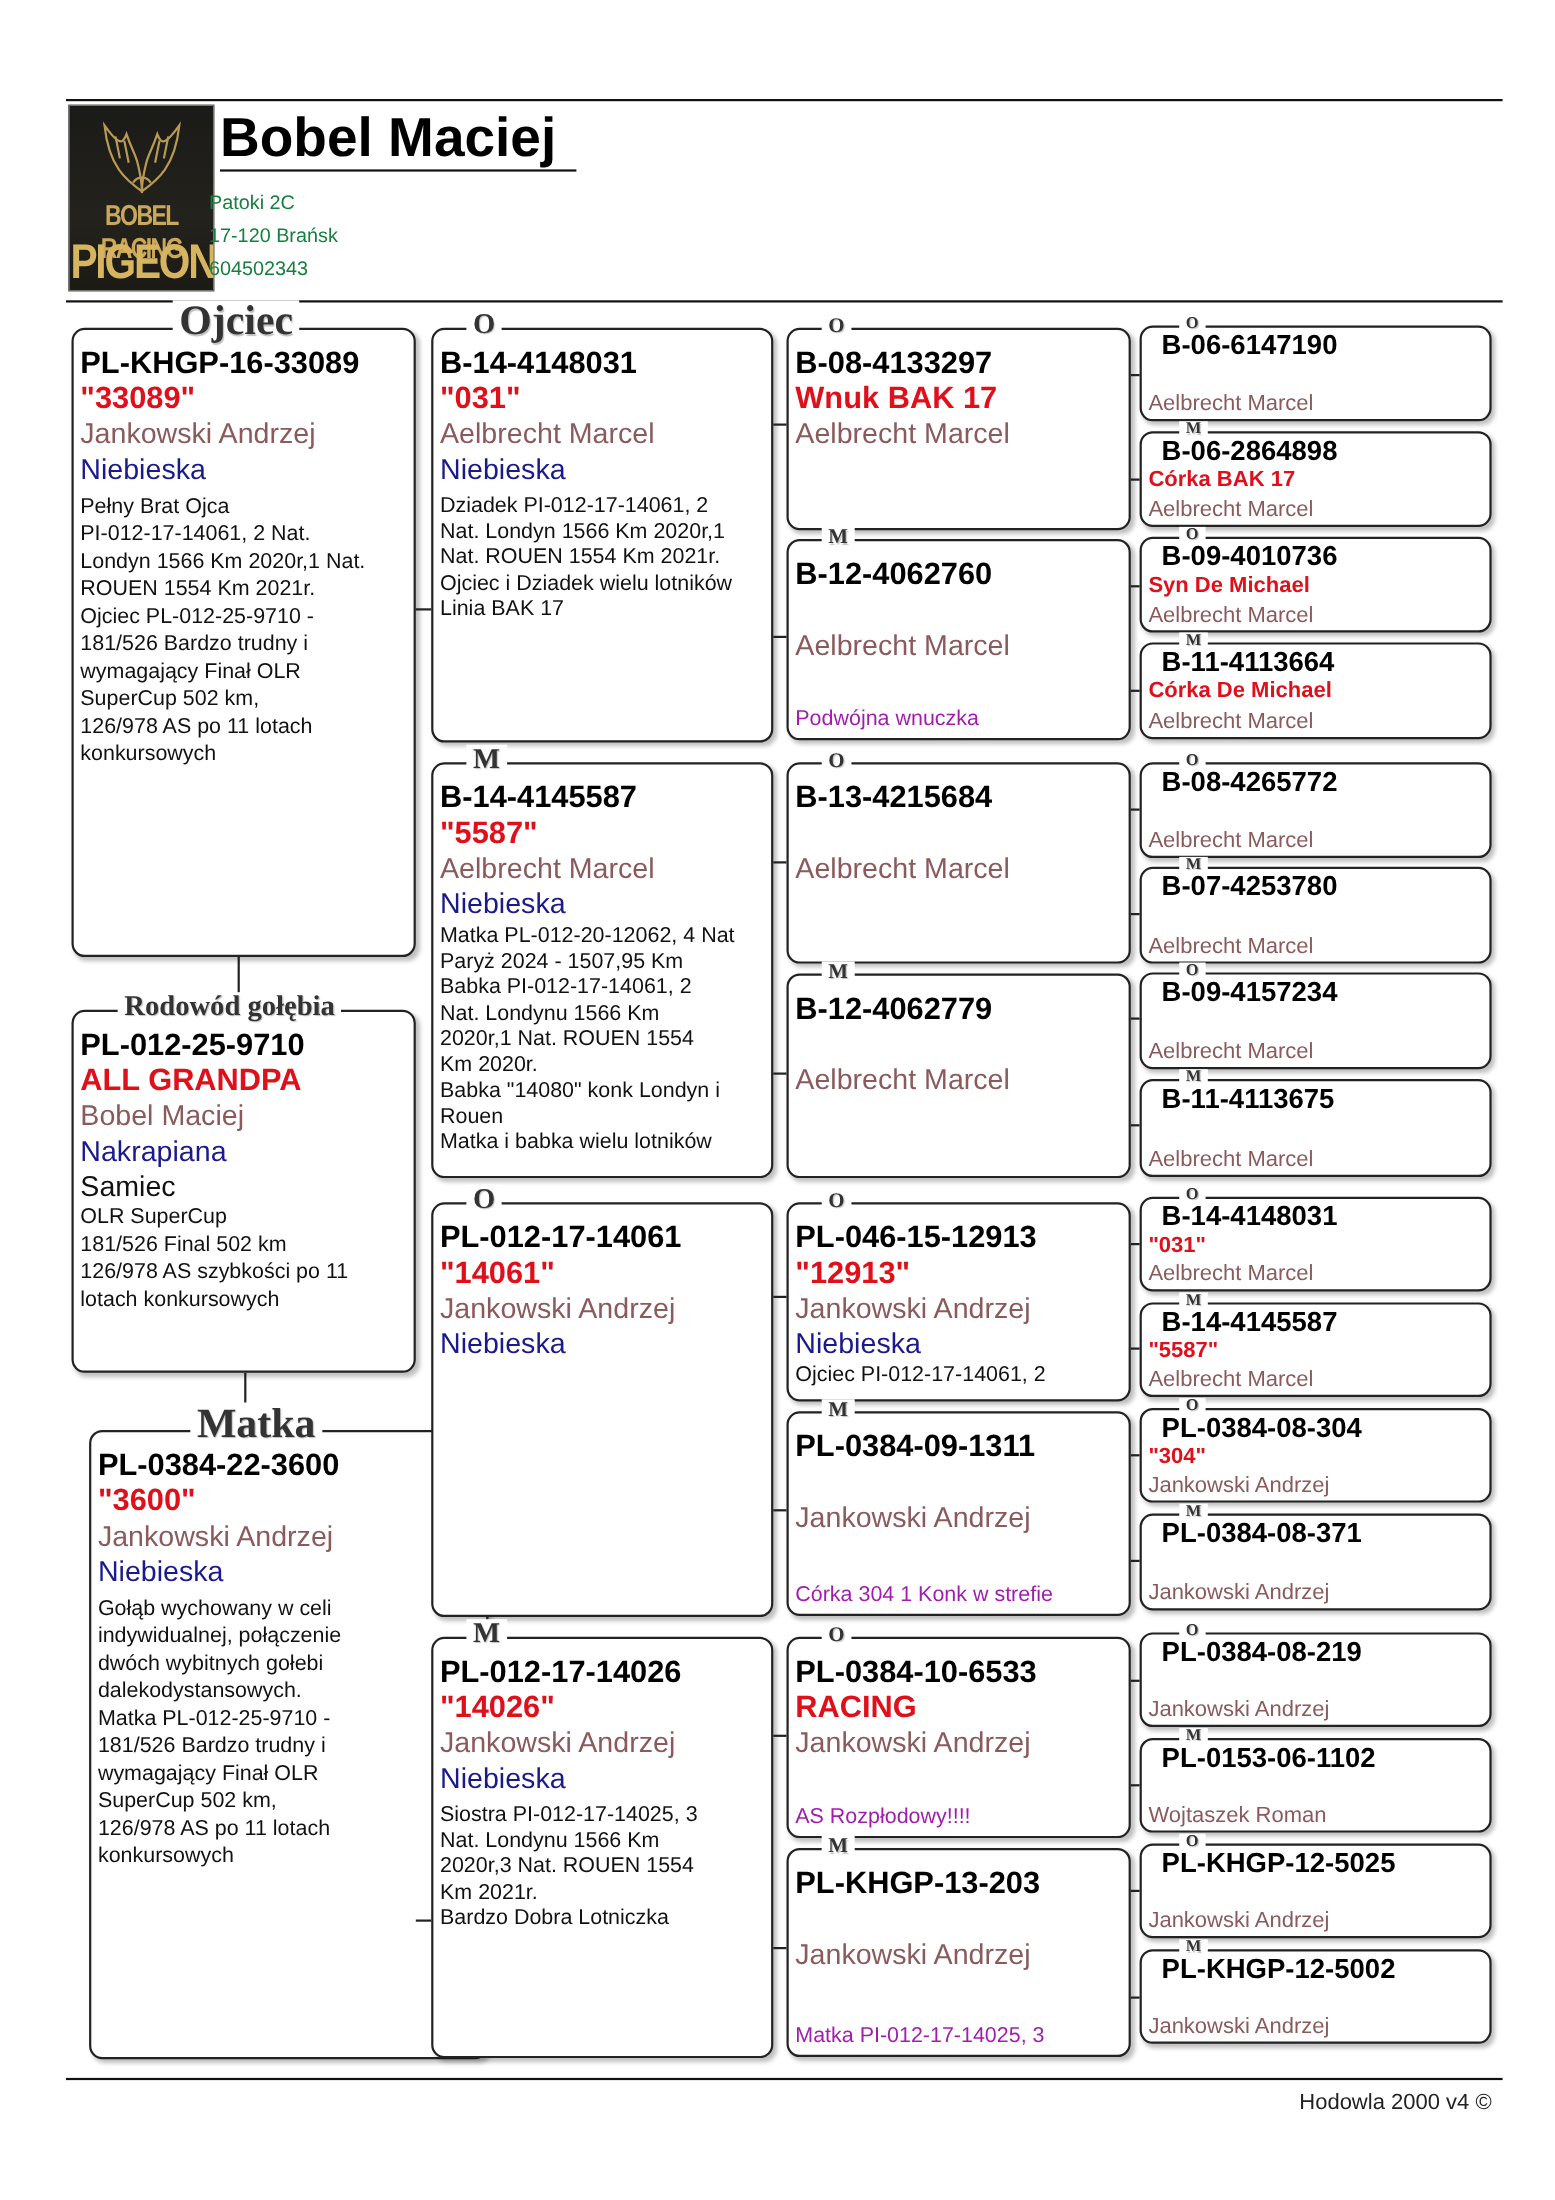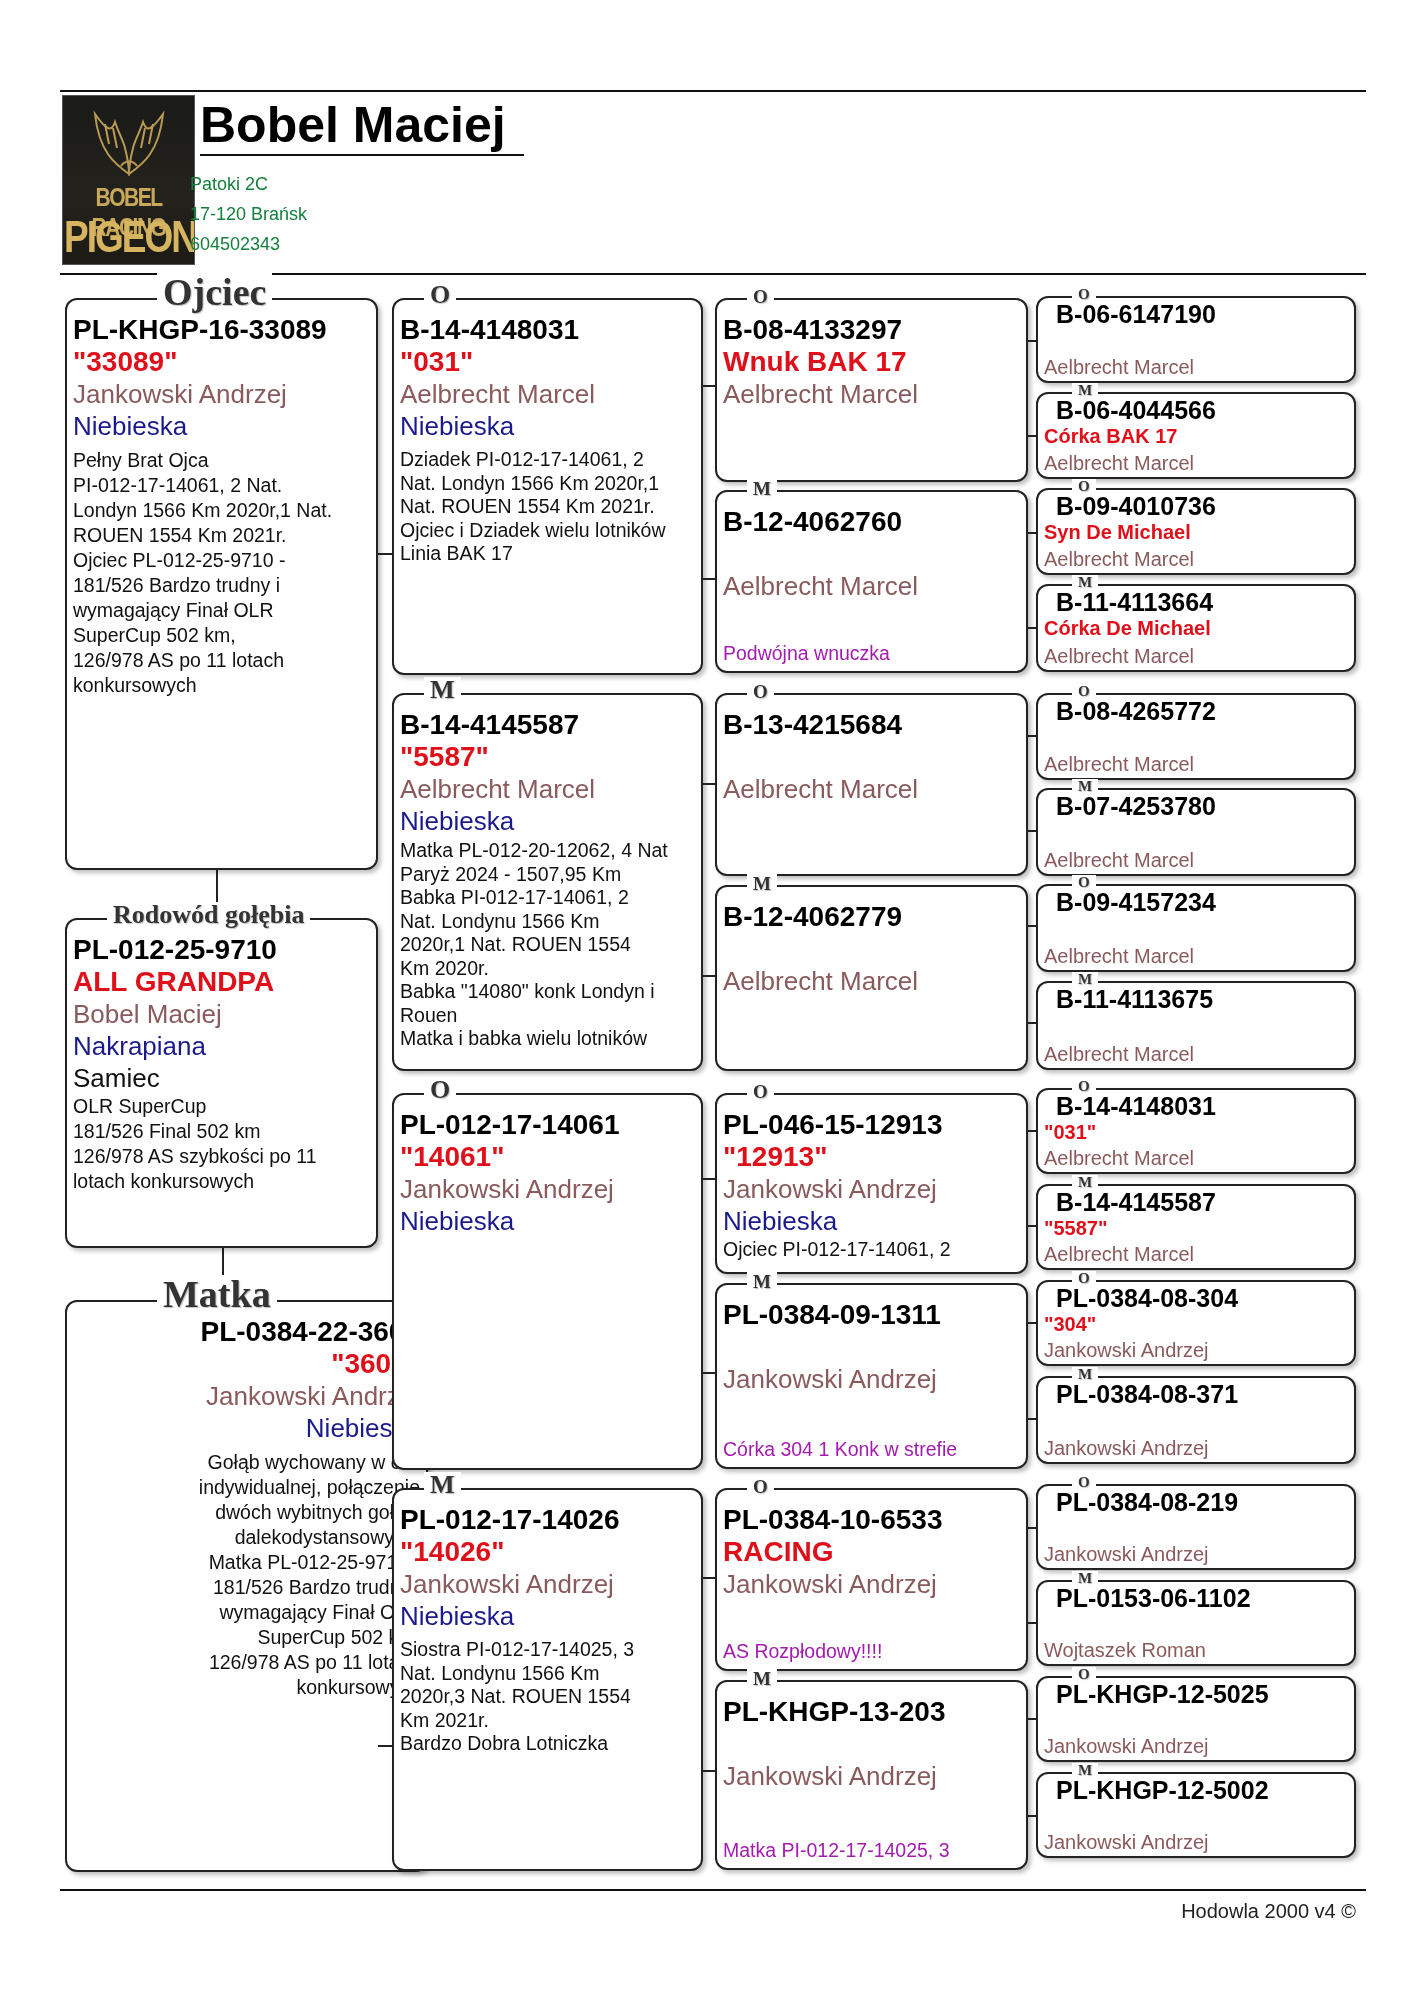--- a/index.html
+++ b/index.html
@@ -116,21 +116,21 @@
   <div class="nick">ALL GRANDPA</div>
   <div class="breeder">Bobel Maciej</div>
   <div class="color">Nakrapiana</div>
   <div class="sex">Samiec</div>
   <div class="desc" style="white-space:pre-line; margin-top:0;">OLR SuperCup
 181/526 Final 502 km
 126/978 AS szybkości po 11
 lotach konkursowych</div>
 </div>
 
-<div class="box l1b" style="left:65px; top:1300px; width:363px; height:572px;text-align:right;">
+<div class="box l1b" style="left:81px; top:1300px; width:363px; height:572px;">
   <div class="legend big" style="left:90px;">Matka</div>
   <div class="ring">PL-0384-22-3600</div>
   <div class="nick">"3600"</div>
   <div class="breeder">Jankowski Andrzej</div>
   <div class="color">Niebieska</div>
   <div class="desc" style="white-space:pre-line;">Gołąb wychowany w celi
 indywidualnej, połączenie
 dwóch wybitnych gołebi
 dalekodystansowych.
 Matka PL-012-25-9710 -
@@ -283,21 +283,21 @@
 <div class="hline" style="left:1028px; top:1718px; width:8px;"></div>
 <div class="hline" style="left:1028px; top:1815px; width:8px;"></div>
 
 <div class="box l4b" style="left:1036px; top:296px; width:320px; height:87px;">
   <div class="legend xs" style="left:34px;">O</div>
   <div class="ring">B-06-6147190</div>
   <div class="breeder">Aelbrecht Marcel</div>
 </div>
 <div class="box l4b" style="left:1036px; top:392px; width:320px; height:87px;">
   <div class="legend xs" style="left:34px;">M</div>
-  <div class="ring">B-06-4044566</div>
+  <div class="ring">B-06-2864898</div>
   <div class="nick">Córka BAK 17</div>
   <div class="breeder">Aelbrecht Marcel</div>
 </div>
 <div class="box l4b" style="left:1036px; top:488px; width:320px; height:87px;">
   <div class="legend xs" style="left:34px;">O</div>
   <div class="ring">B-09-4010736</div>
   <div class="nick">Syn De Michael</div>
   <div class="breeder">Aelbrecht Marcel</div>
 </div>
 <div class="box l4b" style="left:1036px; top:584px; width:320px; height:88px;">

